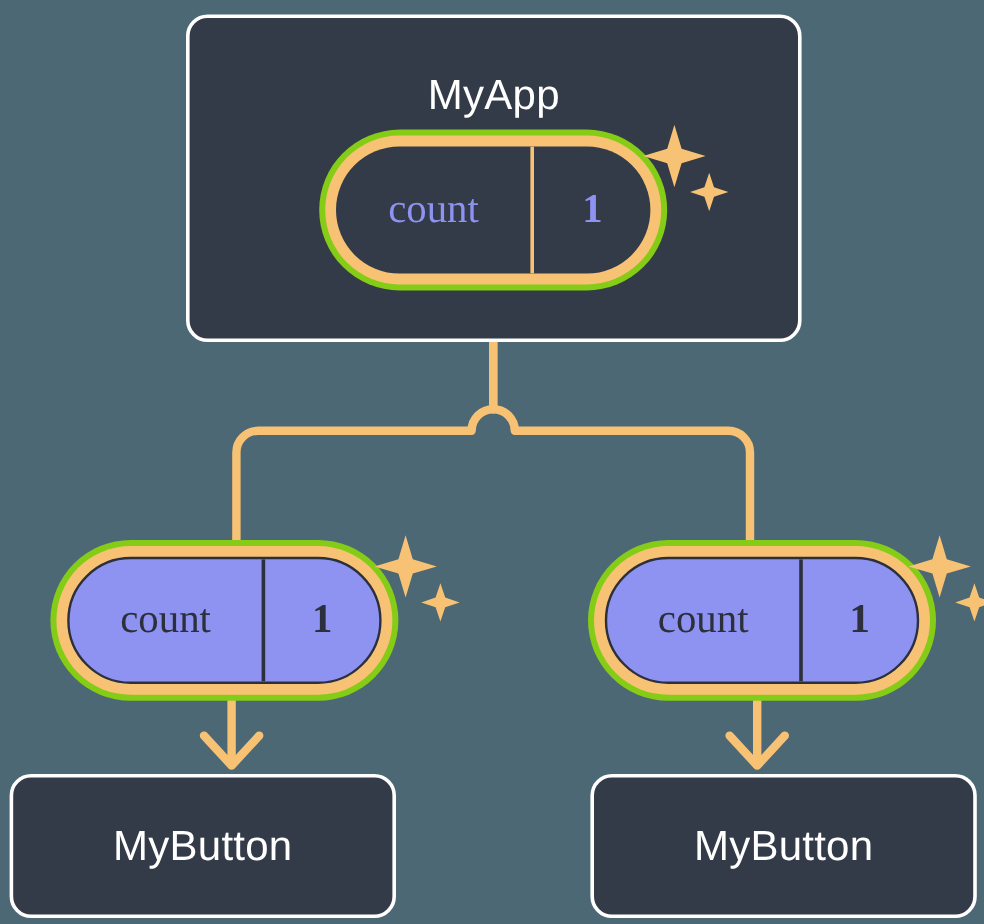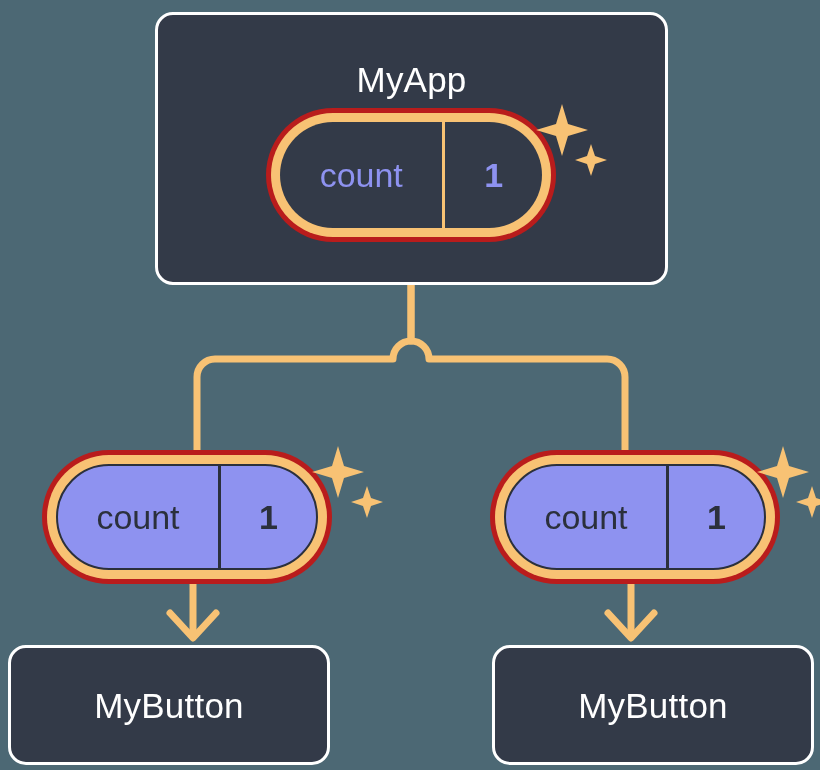--- a/index.html
+++ b/index.html
@@ -76,23 +76,24 @@
   }
   #card-mybutton-right .card-title {
     top: 38px;
   }
 
   
   .pill {
     position: absolute;
     box-sizing: border-box;
     border-radius: 999px;
-    background: #b91c1c;             
+    background: #84cc16;             
     padding: 5px;
     z-index: 4;
+    font-family: Liberation Serif, serif;
   }
   .pill-inner {
     box-sizing: border-box;
     width: 100%;
     height: 100%;
     border-radius: 999px;
     background: #f8c274;             
     padding: 9px;
   }
   .pill-face {

